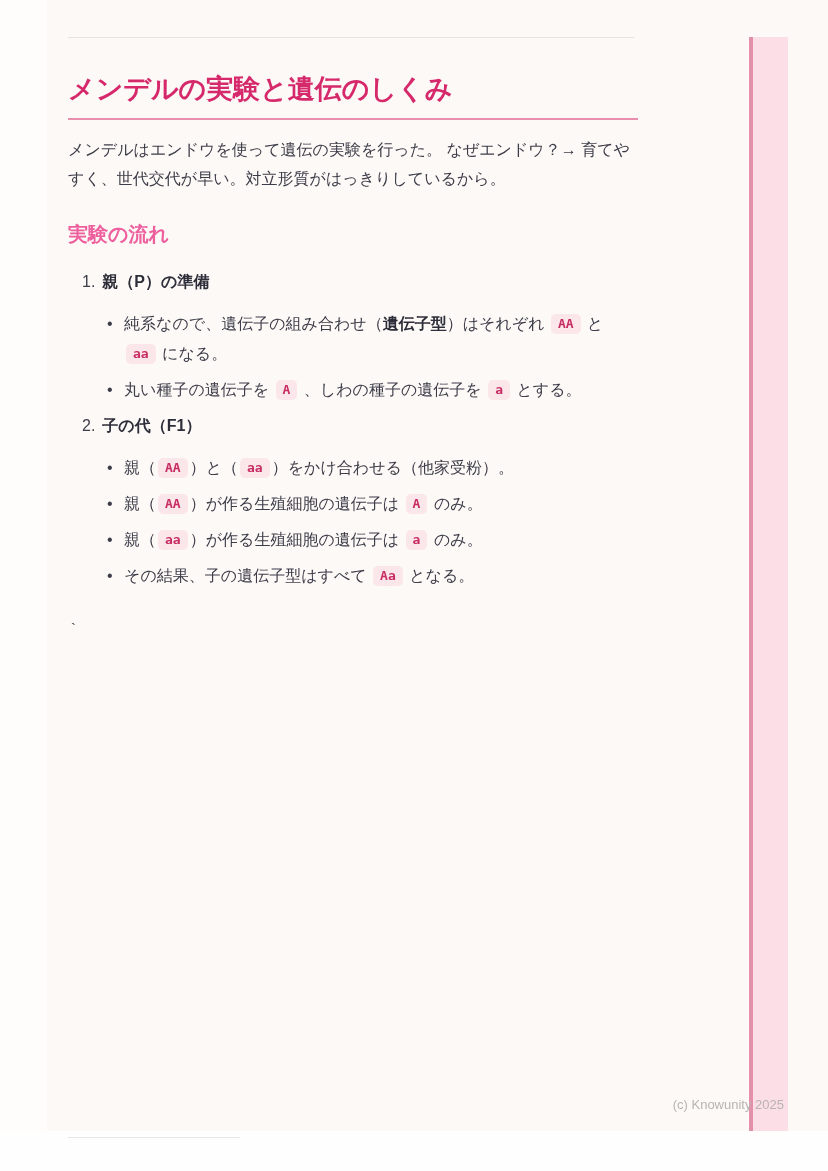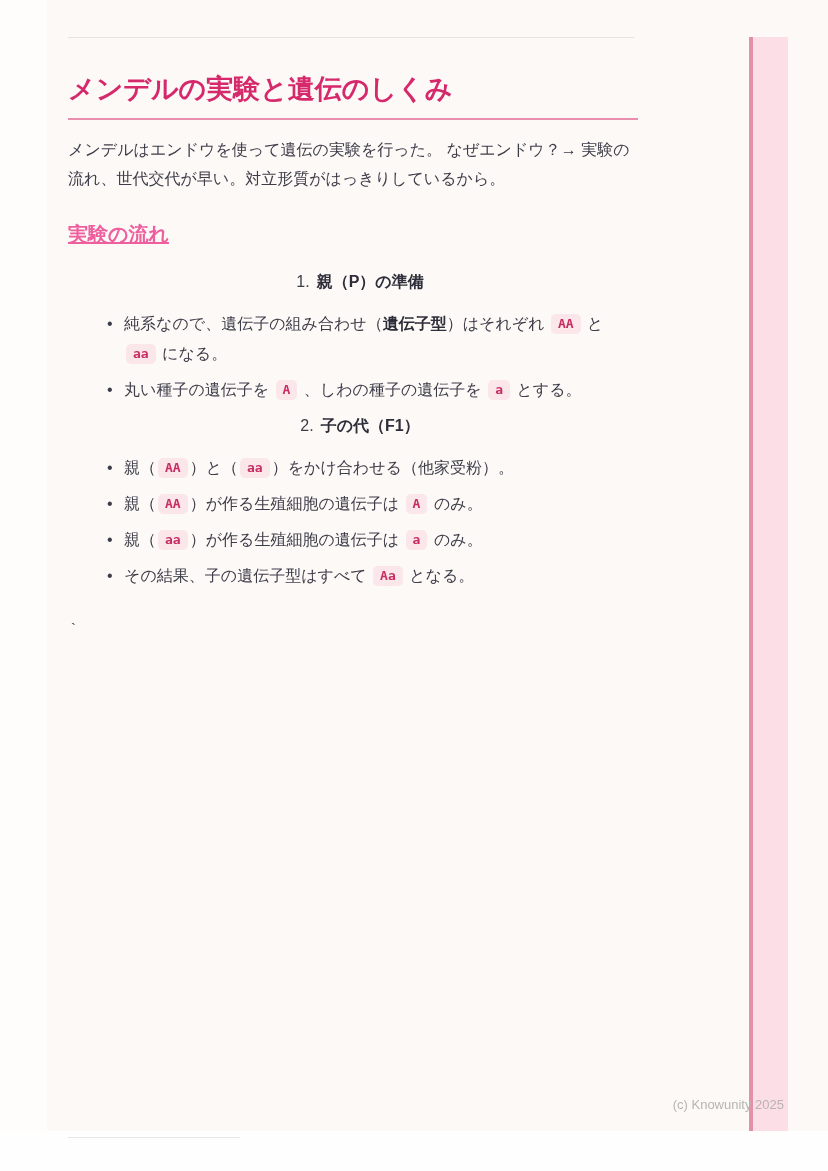--- a/index.html
+++ b/index.html
@@ -24,25 +24,24 @@
   }
   h1.title {
     margin:35px 0 0 0; font-size:27px; line-height:35px; font-weight:bold;
     color:var(--title,#d6296b);
   }
   .title-rule { margin:11px 0 0 0; height:2px; background:var(--title-rule,#e98fae); }
   p.intro { margin:15px 0 0 0; line-height:29px; }
   h2.section {
     margin:28px 0 0 0; font-size:20px; line-height:26px; font-weight:bold;
     color:var(--section-heading,#ee5f9e);
-    text-decoration:underline;
   }
   ol.steps { list-style:none; margin:20px 0 0 0; padding:0 0 0 14px; }
   ol.steps > li { margin:0 0 2px 0; }
-  .step-head { line-height:30px;text-align:center; }
+  .step-head { line-height:30px; }
   .step-num { font-weight:normal; margin-right:7px; }
   .step-title { font-weight:bold; color:var(--bold-text,#2e2e3a); }
   ul.bullets { list-style:none; margin:12px 0 0 0; padding:0 0 0 24px; }
   ul.bullets > li { position:relative; padding-left:18px; margin:0 0 6px 0; line-height:30px; }
   ul.bullets > li::before { content:"\2022"; position:absolute; left:1px; top:0; font-size:16px; }
   strong.term { font-weight:bold; color:var(--bold-text,#2e2e3a); }
   code.badge {
     font-family:"DejaVu Sans Mono","Liberation Mono",monospace;
     font-weight:bold; font-size:13px; line-height:1;
     color:var(--code-text,#c72c63); background:var(--code-bg,#fbe7ea);
@@ -67,21 +66,21 @@
 <body>
 
 <div class="canvas">
   <div class="left-strip"></div>
   <div class="top-line"></div>
   <div class="scroll-stripe"></div>
 
   <div class="content">
     <h1 class="title">メンデルの実験と遺伝のしくみ</h1>
     <div class="title-rule"></div>
-    <p class="intro">メンデルはエンドウを使って遺伝の実験を行った。 なぜエンドウ？→ 実験の流れ、世代交代が早い。対立形質がはっきりしているから。</p>
+    <p class="intro">メンデルはエンドウを使って遺伝の実験を行った。 なぜエンドウ？→ 育てやすく、世代交代が早い。対立形質がはっきりしているから。</p>
     <h2 class="section">実験の流れ</h2>
 
     <ol class="steps">
         <li>
           <div class="step-head"><span class="step-num">1.</span><span class="step-title">親（P）の準備</span></div>
           <ul class="bullets">
             <li><span>純系なので、遺伝子の組み合わせ（</span><strong class="term">遺伝子型</strong><span>）はそれぞれ </span><code class="badge">AA</code><span> と </span><code class="badge">aa</code><span> になる。</span></li>
             <li><span>丸い種子の遺伝子を </span><code class="badge">A</code><span> 、しわの種子の遺伝子を </span><code class="badge">a</code><span> とする。</span></li>
           </ul>
         </li>

